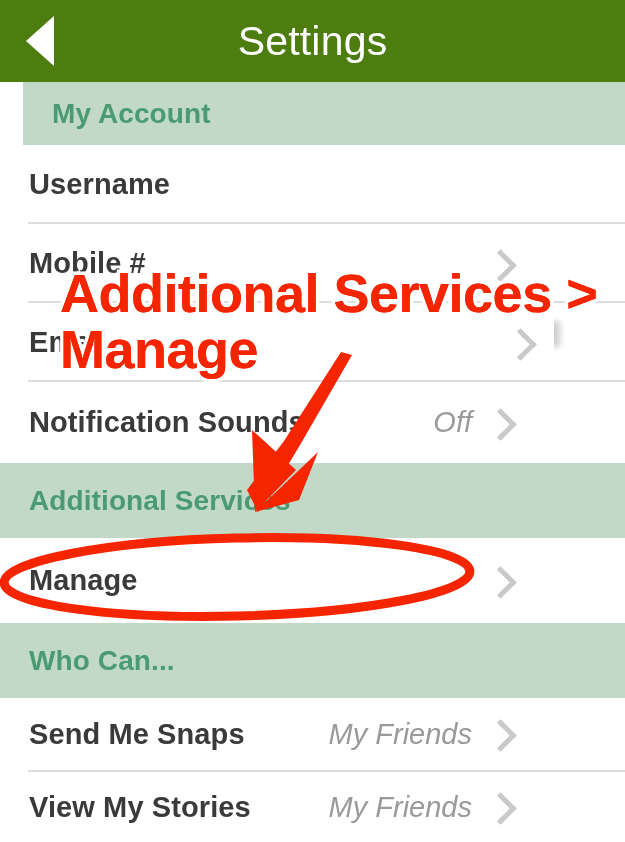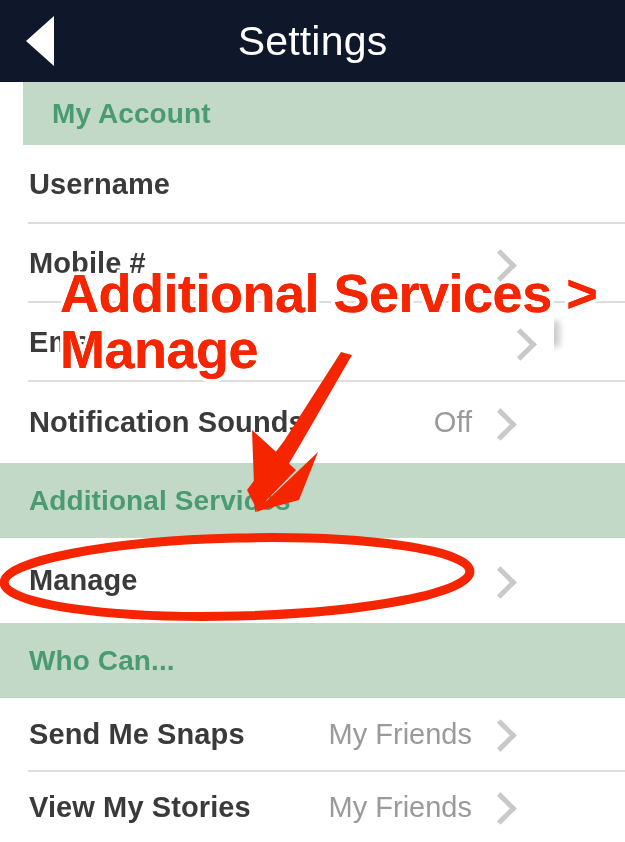--- a/index.html
+++ b/index.html
@@ -22,21 +22,21 @@
     background: #ffffff;
     overflow: hidden;
   }
 
   
   .navbar {
     position: absolute;
     left: 0; top: 0;
     width: 625px;
     height: 82px;
-    background: #0f172a;
+    background: #4d7c0f;
     display: flex;
     align-items: center;
     justify-content: center;
   }
   .nav-title {
     color: #ffffff;
     font-size: 41px;
     font-weight: 400;
     letter-spacing: 0.2px;
     line-height: 1;
@@ -97,20 +97,21 @@
     white-space: nowrap;
   }
   .row .row-value {
     position: absolute;
     right: 62px;
     color: #9A9A9A;
     font-size: 29px;
     font-weight: 400;
     white-space: nowrap;
     text-align: center;
+    font-style: italic;
   }
   .chev {
     position: absolute;
     right: 22px;
     width: 18px;
     height: 18px;
     border-right: 5px solid #C9C9C9;
     border-top: 5px solid #C9C9C9;
     transform: rotate(45deg);
   }

